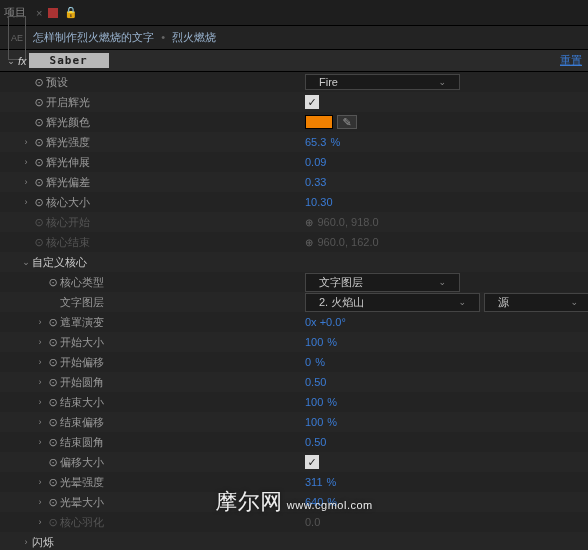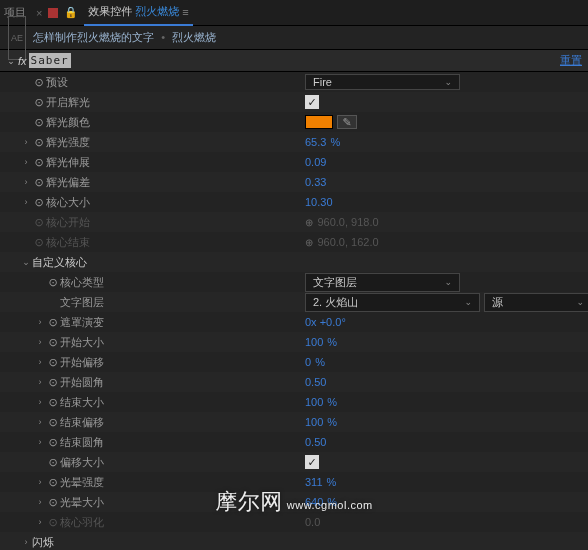--- a/index.html
+++ b/index.html
@@ -8,59 +8,54 @@
 .tab{padding:0 4px;height:26px;display:flex;align-items:center;color:#888;cursor:pointer}
 .tab.active{color:#ccc;border-bottom:2px solid #3a7bd5}
 .tab-icons{display:flex;align-items:center;gap:6px;margin:0 6px}
 .ico-sq{width:10px;height:10px;background:#a33}
 .ico-lock{color:#999}
 .breadcrumb{padding:4px 8px;color:#9ab4d0;font-size:11px;background:#232323;border-bottom:1px solid #000}
 .breadcrumb .sep{color:#666;margin:0 4px}
 .effect-header{display:flex;align-items:center;height:22px;padding:0 6px;background:#2a2a2a;border-bottom:1px solid #000}
 .twirl{width:10px;text-align:center;color:#aaa;cursor:pointer;font-size:9px}
 .fx-badge{font-style:italic;color:#ccc;margin:0 2px}
-.effect-name{background:#b8b8b8;color:#222;padding:1px 2px;font-family:monospace;font-weight:normal;letter-spacing:1px}
+.effect-name{background:#b8b8b8;color:#222;padding:1px 21px;font-family:monospace;font-weight:bold;letter-spacing:1px}
 .reset{margin-left:auto;color:#3a7bd5;cursor:pointer;text-decoration:underline}
 .rows{background:#232323}
 .row{display:flex;align-items:center;height:20px;padding-left:6px}
 .row:nth-child(even){background:#262626}
 .row .arrow{width:12px;text-align:center;color:#888;font-size:9px;cursor:pointer}
 .row .indent1{width:14px}
 .row .indent2{width:28px}
 .row .stopwatch{width:14px;text-align:center;color:#999;cursor:pointer}
 .row .label{flex:0 0 auto;color:#999}
 .row .label.section{color:#ccc}
 .row.dim .label,.row.dim .stopwatch,.row.dim .val{color:#555}
 .row .val-col{position:absolute;left:305px;display:flex;align-items:center;gap:4px}
 .val{color:#3a7bd5;cursor:ew-resize}
 .unit{color:#3a7bd5}
-.dropdown{background:#1a1a1a;border:1px solid #444;color:#ccc;padding:1px 7px;display:flex;align-items:center;justify-content:space-between;cursor:pointer}
+.dropdown{background:#1a1a1a;border:1px solid #444;color:#ccc;padding:1px 13px;display:flex;align-items:center;justify-content:space-between;cursor:pointer}
 .dd-chev{color:#888;font-size:9px;margin-left:6px}
 .checkbox{width:14px;height:14px;background:#ddd;display:flex;align-items:center;justify-content:center;color:#222;cursor:pointer}
 .swatch{width:28px;height:14px;border:1px solid #000;cursor:pointer}
 .eyedrop{width:20px;height:14px;background:#333;border:1px solid #555;display:flex;align-items:center;justify-content:center;cursor:pointer}
 .target-ico{color:#666;font-size:10px}
 .watermark{position:absolute;left:50%;bottom:33px;transform:translateX(-50%);color:rgba(255,255,255,0.92);font-size:26px;font-family:Arial,sans-serif;letter-spacing:0.5px;pointer-events:none;text-shadow:0 0 4px rgba(0,0,0,0.6)}
 .watermark .cn{font-size:22px;margin-right:4px}
 </style>
 </head>
 <body>
 
 <div class="tabs">
   <div class="tab">项目</div>
   <div class="tab-icons">
     <span style="color:#666">×</span>
     <span class="ico-sq"></span>
     <span class="ico-lock">🔒</span>
   </div>
-  <div class="tab active">
-    <span>效果控件</span>&nbsp;
-    <span style="color:#3a8bdd">烈火燃烧</span>&nbsp;
-    <span style="color:#888">≡</span>
-  </div>
 </div>
 
 <div class="breadcrumb">
   <span style="color:#666;font-size:9px;border:1px solid #555;padding:16px 2px;margin-right:4px">AE</span>
   <span>怎样制作烈火燃烧的文字</span>
   <span class="sep">•</span>
   <span>烈火燃烧</span>
 </div>
 
 <div class="effect-header">

